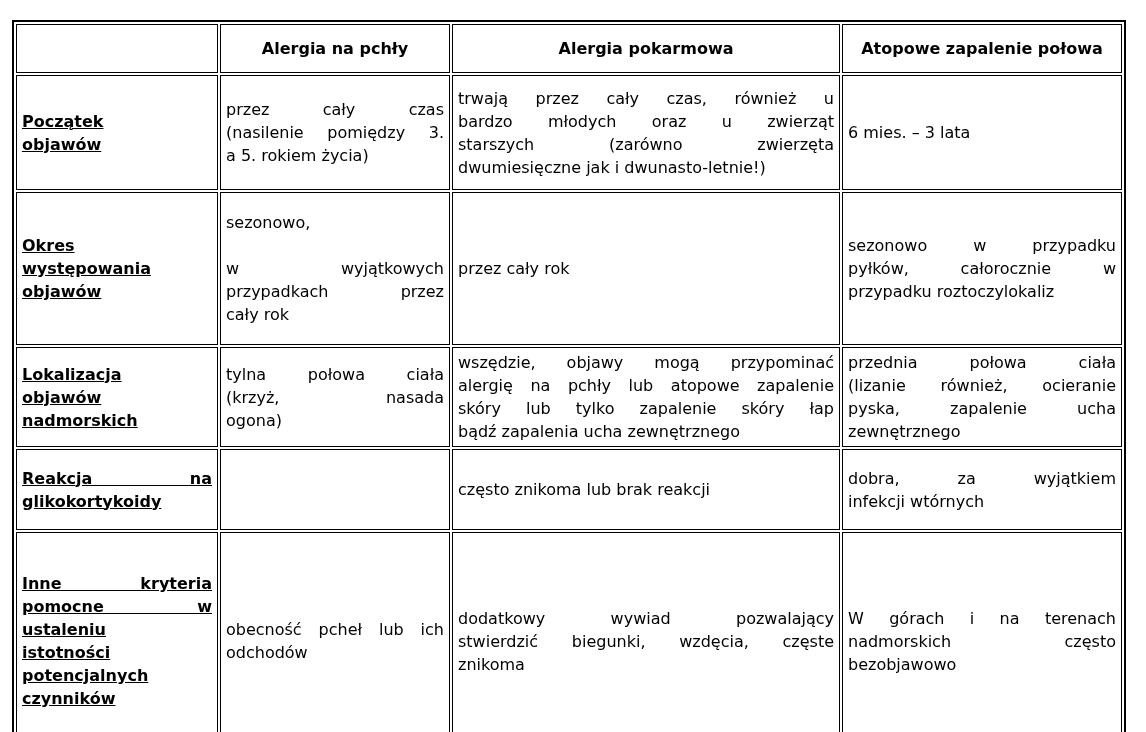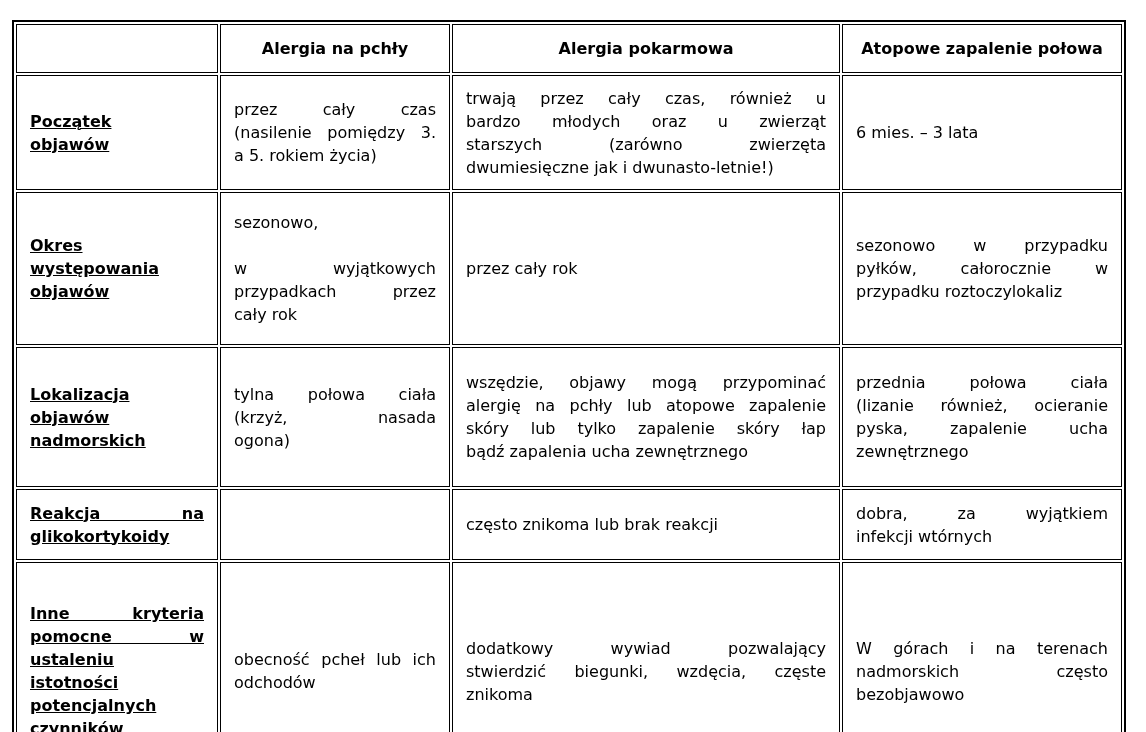--- a/index.html
+++ b/index.html
@@ -20,21 +20,21 @@
     border: 2px solid #000000;
     table-layout: fixed;
     width: 1114px;
     margin: 20px 0 0 12px;
     background: #ffffff;
   }
   table.cmp th, table.cmp td {
     border: 1px solid #000000;
     box-sizing: border-box;
     vertical-align: middle;
-    padding: 3px 13px;
+    padding: 3px 5px;
     font-size: 16px;
     line-height: 23px;
     overflow: hidden;
     background: #ffffff;
   }
   table.cmp th {
     font-weight: bold;
     text-align: center;
   }
   td.rh { font-weight: bold; text-decoration: underline; }
@@ -45,22 +45,22 @@
     text-align: justify;
     text-align-last: justify;
   }
   .ln:last-child { text-align-last: left; }
   .ln:empty::before { content: "\00a0"; }
 
   
   tr.r0 { height: 49px; }
   tr.r1 { height: 115px; }
   tr.r2 { height: 153px; }
-  tr.r3 { height: 140px; }
-  tr.r4 { height: 71px; }
+  tr.r3 { height: 100px; }
+  tr.r4 { height: 81px; }
   tr.r5 { height: 218px; }
 
   
   col.c0 { width: 202px; }
   col.c1 { width: 230px; }
   col.c2 { width: 388px; }
   col.c3 { width: 280px; }
 </style>
 </head>
 <body>

